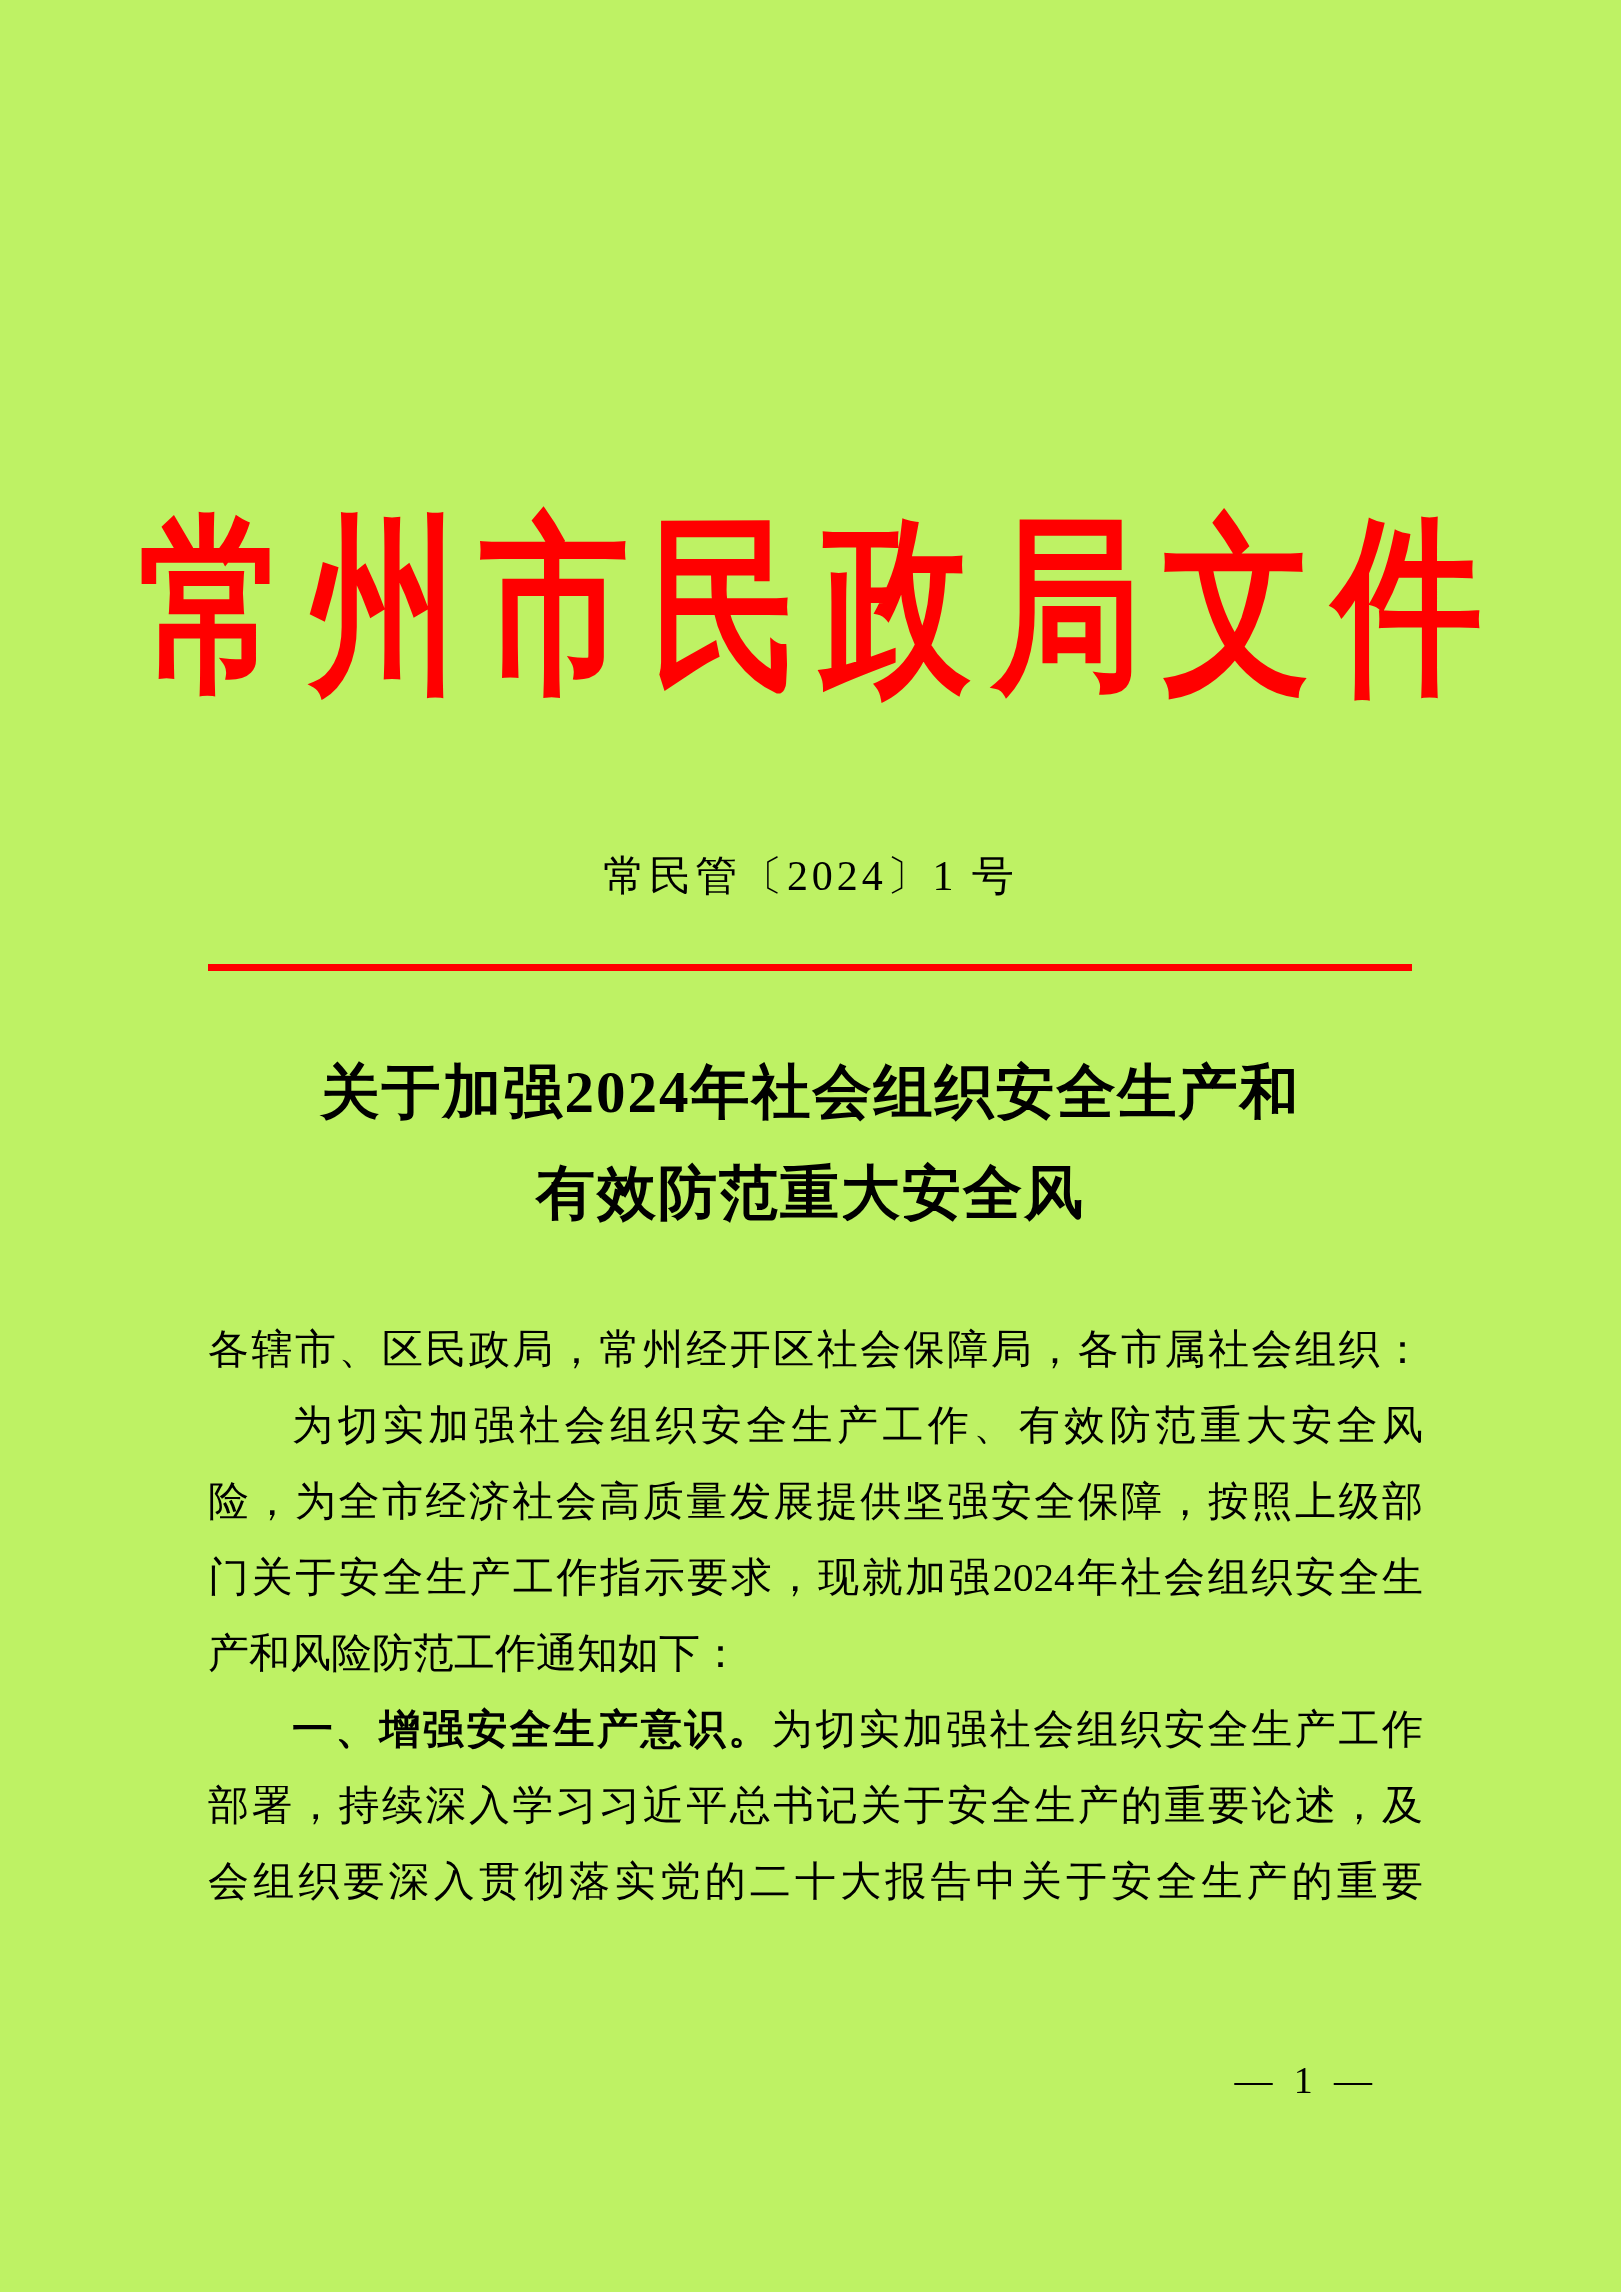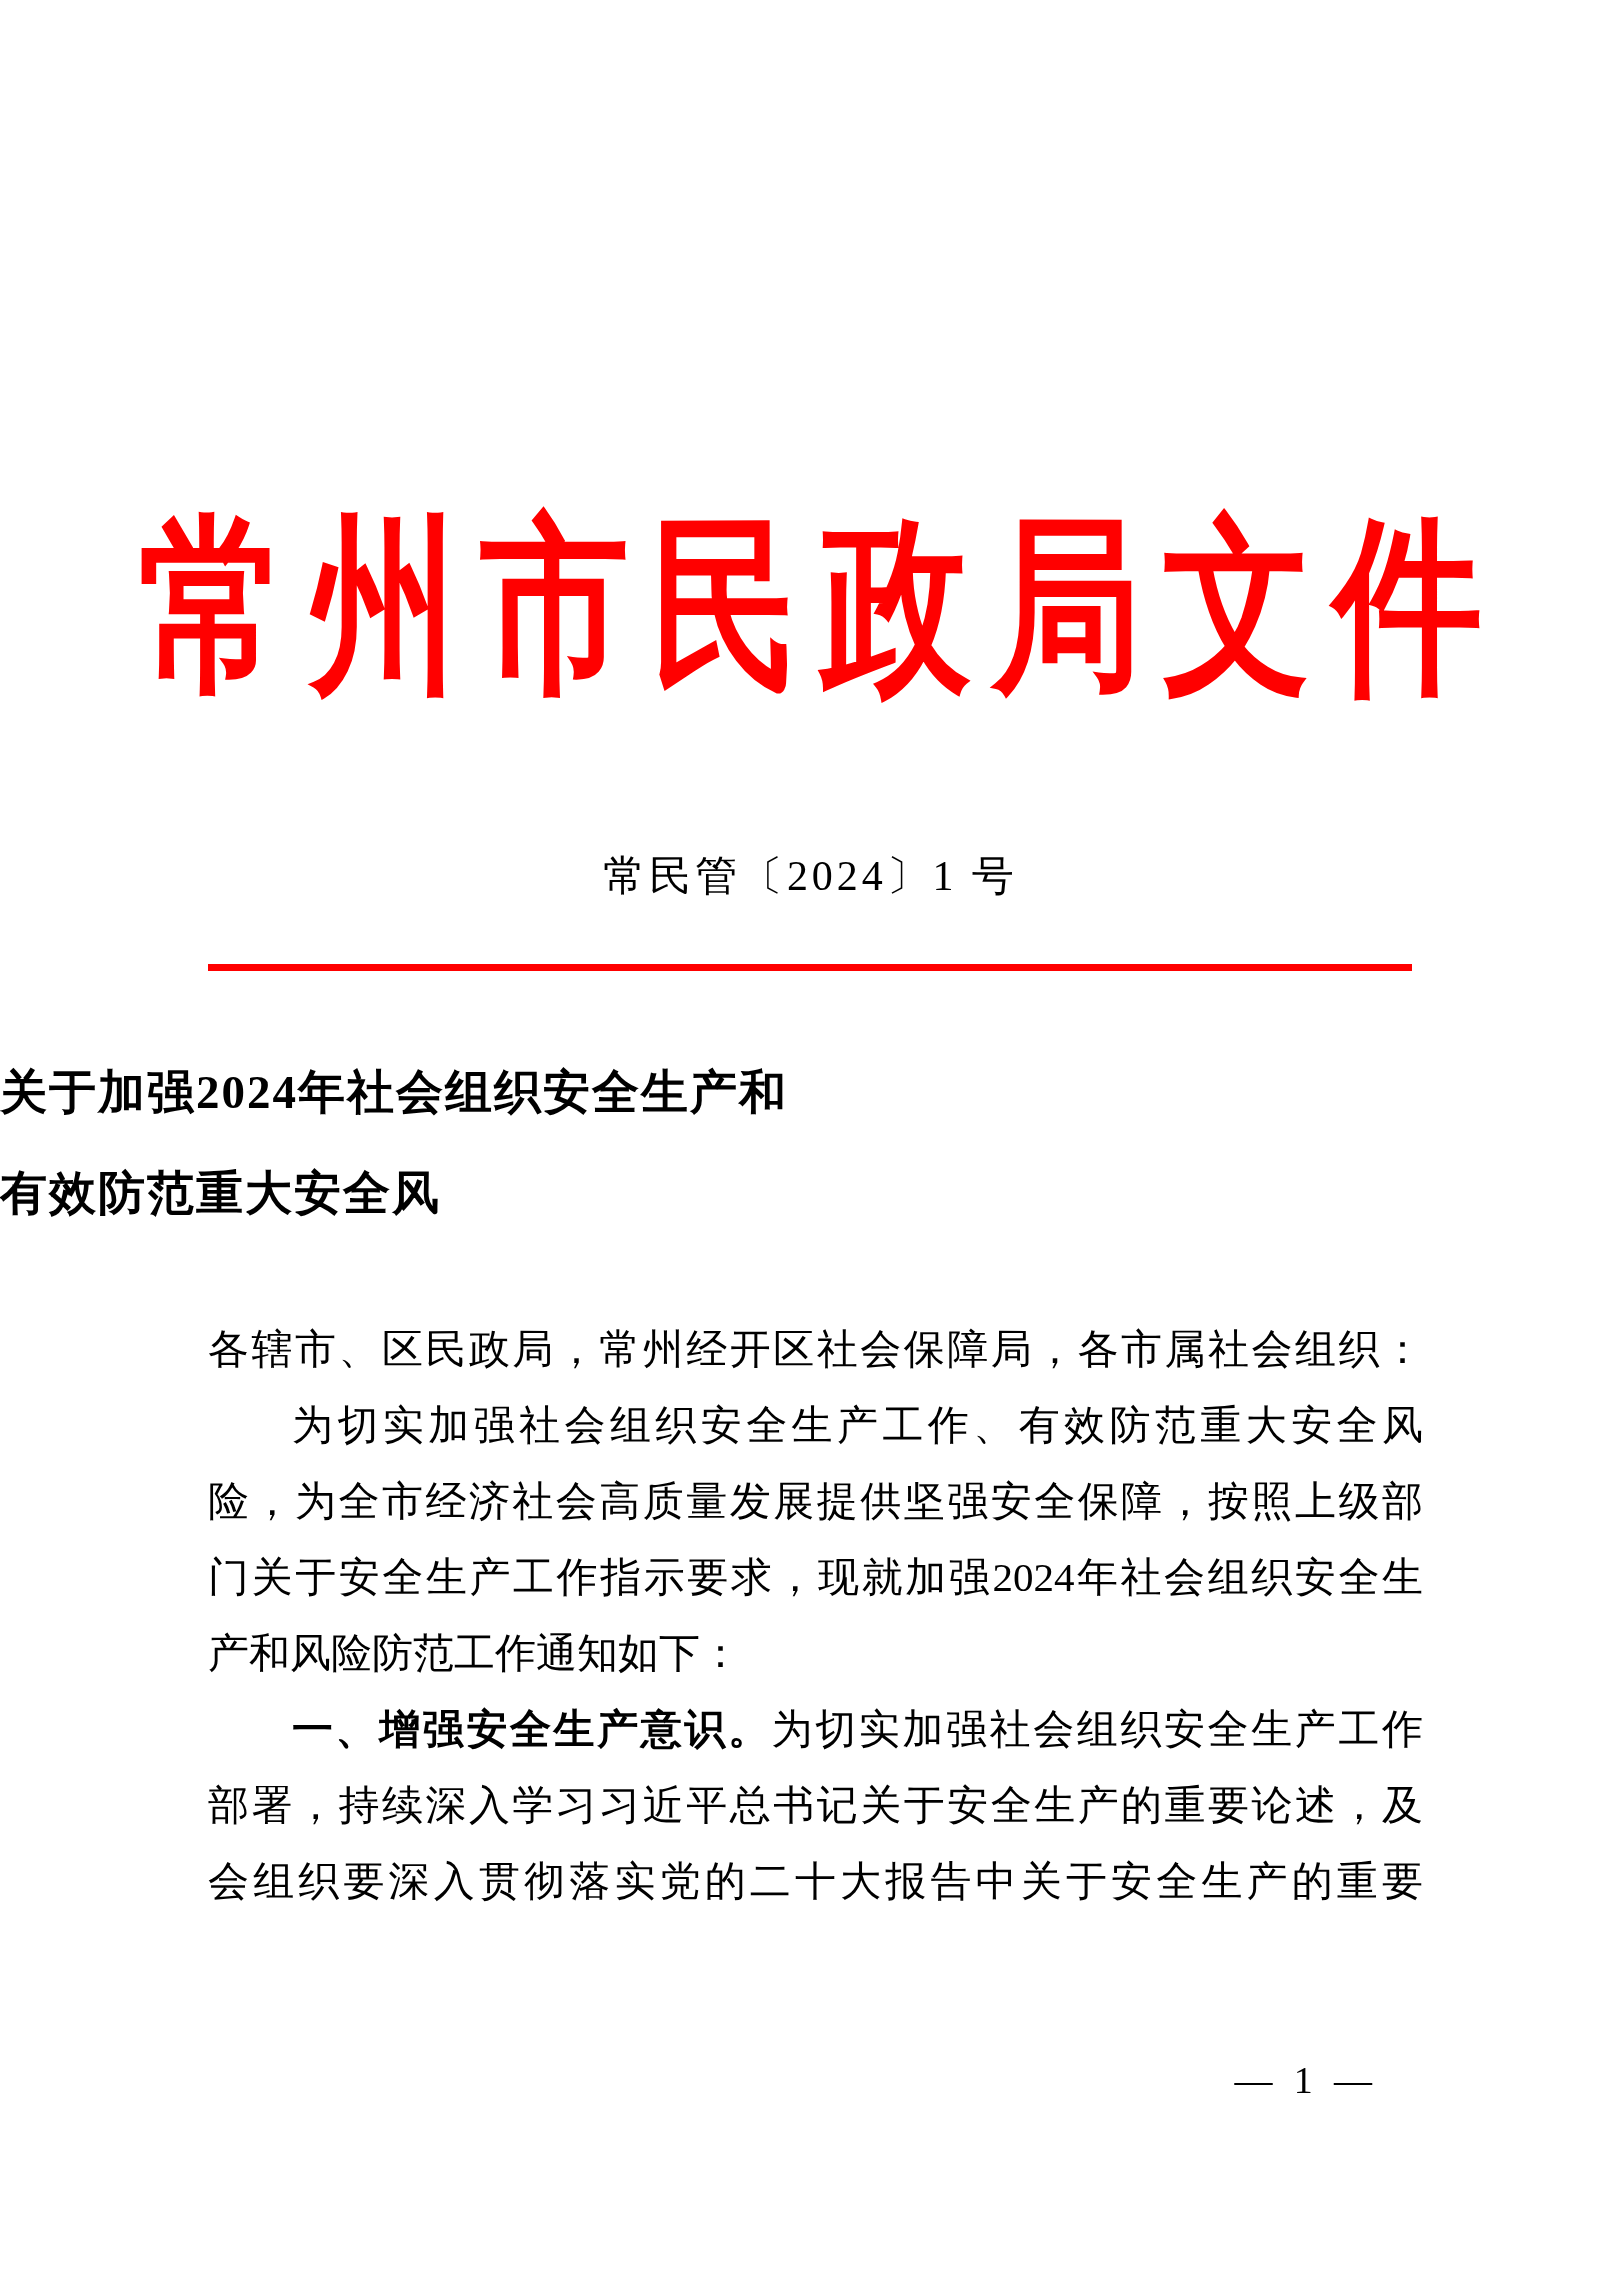--- a/index.html
+++ b/index.html
@@ -3,21 +3,21 @@
 <meta charset="utf-8">
 <style>
   :root { --accent: #ff0000; }
   * { margin: 0; padding: 0; box-sizing: border-box; }
   html, body { background: #8a8a8a; }
   .page {
     position: relative;
     width: 1621px;
     height: 2293px;
     margin: 0 auto;
-    background: #ffffff;
+    background: #bef264;
     overflow: hidden;
     font-family: "Liberation Serif", "DejaVu Serif", serif;
     color: #000000;
   }
   
   .red-header {
     position: absolute;
     top: 537px;
     left: 0;
     right: 0;
@@ -51,22 +51,22 @@
     width: 1204px;
     height: 6.9px;
     background: var(--accent);
   }
   
   .doc-title {
     position: absolute;
     top: 1042px;
     left: 0;
     right: 0;
-    text-align: left;
-    font-size: 47px;
+    text-align: center;
+    font-size: 59px;
     font-weight: bold;
     letter-spacing: 2px;
   }
   .doc-title .title-line {
     display: block;
     line-height: 101px;
     white-space: nowrap;
   }
   
   .body-block {

